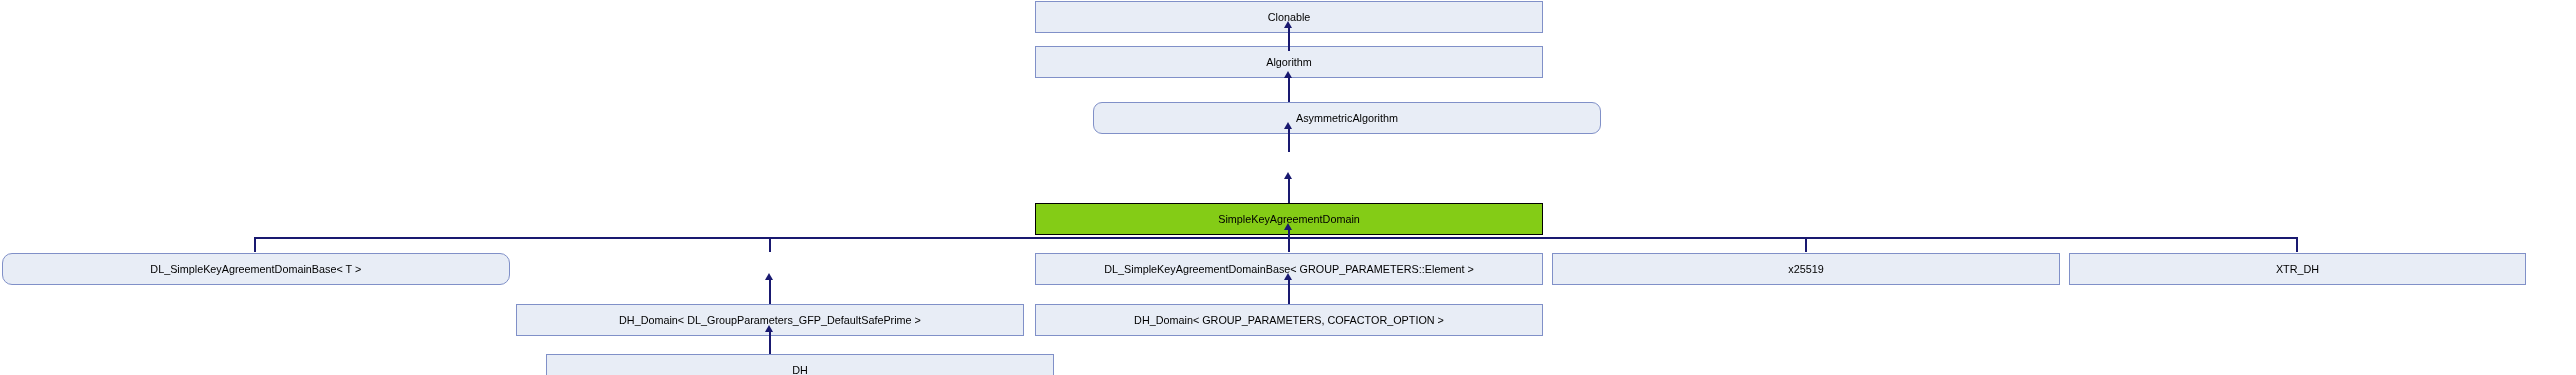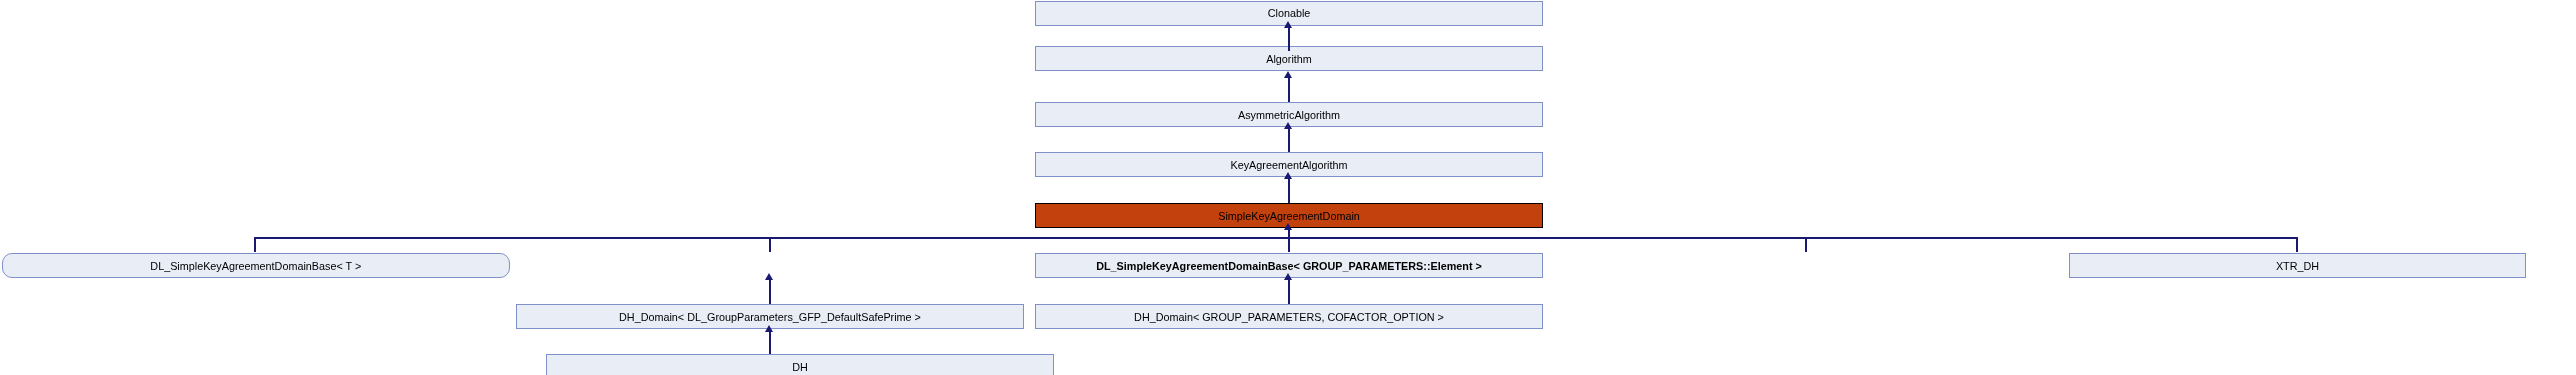--- a/index.html
+++ b/index.html
@@ -6,35 +6,35 @@
   .canvas{
     position:relative;
     width:2576px;
     height:375px;
     background:#ffffff;
     font-family:"Liberation Sans", sans-serif;
     overflow:hidden;
   }
   .node{
     position:absolute;
-    height:25px;
+    height:32px;
     background:#E8EDF6;
     border:0.9px solid #8090C8;
     box-sizing:border-box;
     display:flex;
     align-items:center;
     justify-content:center;
     font-size:10.8px;
     color:#000000;
     white-space:nowrap;
     overflow:hidden;
     cursor:pointer;
   }
   .node.current{
-    background:#c2410c;
+    background:#84cc16;
     border:0.9px solid #000000;
     cursor:default;
   }
   .vline{
     position:absolute;
     width:1.8px;
     background:#191970;
   }
   .hline{
     position:absolute;
@@ -45,45 +45,45 @@
     position:absolute;
     width:0;height:0;
     border-left:4.5px solid transparent;
     border-right:4.5px solid transparent;
     border-bottom:7.2px solid #191970;
   }
 
   
   #n-clonable            {left:1035px;top:0.9px;  width:508px;}
   #n-algorithm           {left:1035px;top:46px; width:508px;}
-  #n-asymmetric          {left:1035px;top:102px;width:508px;}
+  #n-asymmetric          {left:1093px;top:102px;width:508px;border-radius:9px;}
   #n-keyagreement        {left:1035px;top:152px;width:508px;}
   #n-skad                {left:1035px;top:203px;width:508px;}
   #n-dlbase-t            {left:1.8px;   top:253px;width:508px;border-radius:10px;}
   #n-dlbase-safeprime    {left:516px; top:253px;width:508px;}
-  #n-dlbase-groupparams  {left:1035px;top:253px;width:508px;font-weight:bold;}
+  #n-dlbase-groupparams  {left:1035px;top:253px;width:508px;}
   #n-x25519              {left:1552px;top:253px;width:508px;}
   #n-xtrdh               {left:2069px;top:253px;width:457px;}
   #n-dhdomain-safeprime  {left:516px; top:304px;width:508px;}
   #n-dhdomain-groupparams{left:1035px;top:304px;width:508px;}
   #n-dh                  {left:546px; top:354px;width:508px;}
 </style>
 </head>
 <body>
 
 <div class="canvas">
 
   <div class="node" id="n-clonable">Clonable</div>
   <div class="node" id="n-algorithm">Algorithm</div>
   <div class="node" id="n-asymmetric">AsymmetricAlgorithm</div>
-  <div class="node" id="n-keyagreement">KeyAgreementAlgorithm</div>
   <div class="node current" id="n-skad">SimpleKeyAgreementDomain</div>
 
   <div class="node" id="n-dlbase-t">DL_SimpleKeyAgreementDomainBase&lt; T &gt;</div>
   <div class="node" id="n-dlbase-groupparams">DL_SimpleKeyAgreementDomainBase&lt; GROUP_PARAMETERS::Element &gt;</div>
+  <div class="node" id="n-x25519">x25519</div>
   <div class="node" id="n-xtrdh">XTR_DH</div>
 
   <div class="node" id="n-dhdomain-groupparams">DH_Domain&lt; GROUP_PARAMETERS, COFACTOR_OPTION &gt;</div>
   <div class="node" id="n-dhdomain-safeprime">DH_Domain&lt; DL_GroupParameters_GFP_DefaultSafePrime &gt;</div>
 
   <div class="node" id="n-dh">DH</div>
 
   <div class="arrowup" style="left:1284px;top:21px;"></div>
   <div class="vline" style="left:1288px;top:27px;height:24px;"></div>
 

